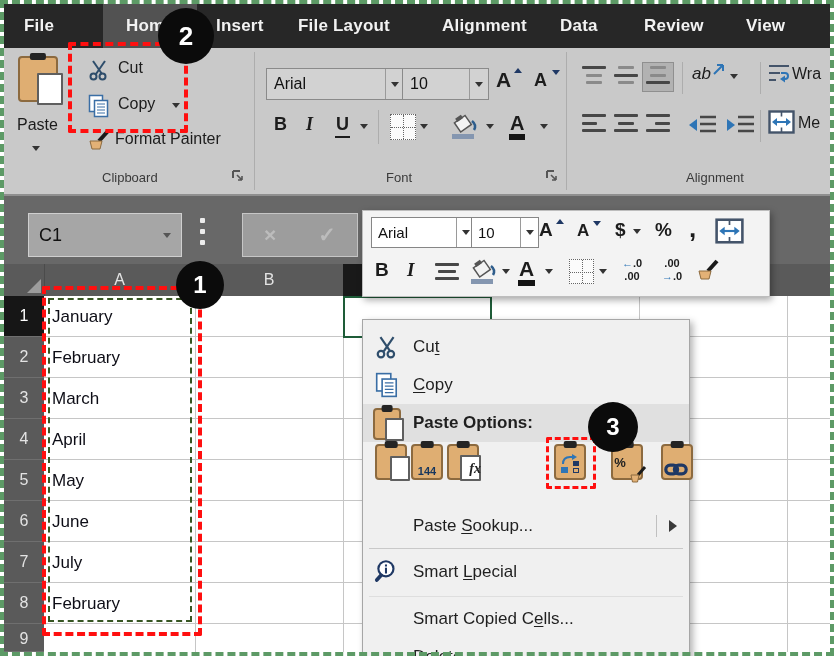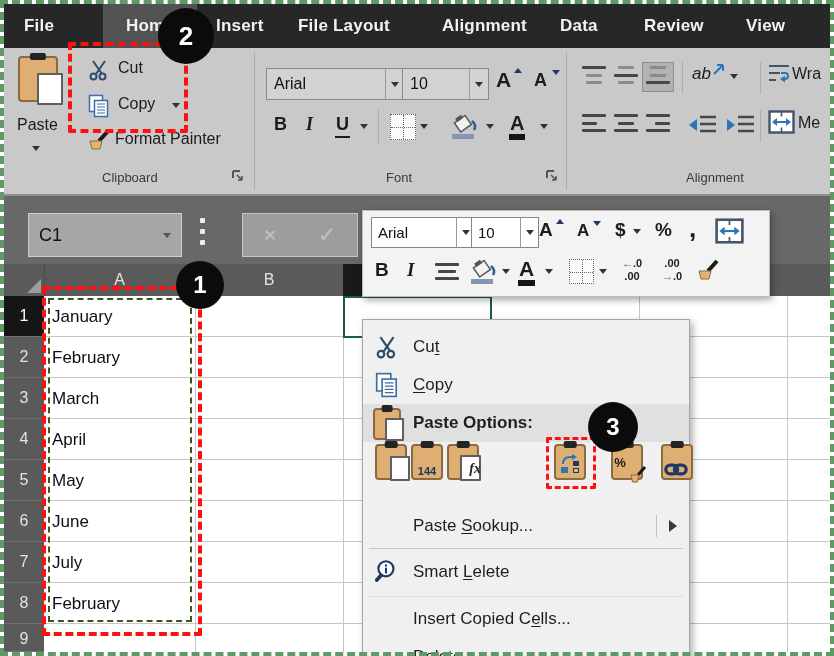--- a/index.html
+++ b/index.html
@@ -478,25 +478,25 @@
     </div>
     <div class="msep" style="top:228px"></div>
     <div class="mi" style="top:232px;height:40px">
       <svg class="micon" style="left:10px" width="28" height="28" viewBox="0 0 26 26">
           <circle cx="12" cy="10" r="8" fill="#1f3864"></circle>
           <circle cx="12" cy="10" r="6" fill="#fff"></circle>
           <rect x="11.1" y="6" width="1.9" height="1.9" fill="#1f3864"></rect>
           <rect x="11.1" y="9" width="1.9" height="5.4" fill="#1f3864"></rect>
           <path d="M3.5 20.5 L7.5 16" stroke="#1f3864" stroke-width="3.4" stroke-linecap="round"></path>
         </svg>
-      <span class="lab"><span>Smart </span><u>L</u><span>elete</span></span>
+      <span class="lab"><span>Smart </span><u>L</u><span>pecial</span></span>
     </div>
     <div class="msep" style="top:276px;background:#dedede"></div>
     <div class="mi" style="top:280px;height:38px">
-      <span class="lab"><span>Insert Copied C</span><u>e</u><span>lls...</span></span>
+      <span class="lab"><span>Smart Copied C</span><u>e</u><span>lls...</span></span>
     </div>
     <div class="mi" style="top:318px;height:38px">
       <span class="lab"><span></span><u>D</u><span>elete...</span></span>
     </div>
   </div>
 
   <div class="a redrect" style="left:546px;top:437px;width:50px;height:52px;border-width:3px;z-index:55"></div>
   <div class="a badge" style="left:158px;top:8px;width:56px;height:56px;font-size:26px">2</div>
   <div class="a badge" style="left:176px;top:261px;width:48px;height:48px;font-size:24px">1</div>
   <div class="a badge" style="left:588px;top:402px;width:50px;height:50px;font-size:24px">3</div>

